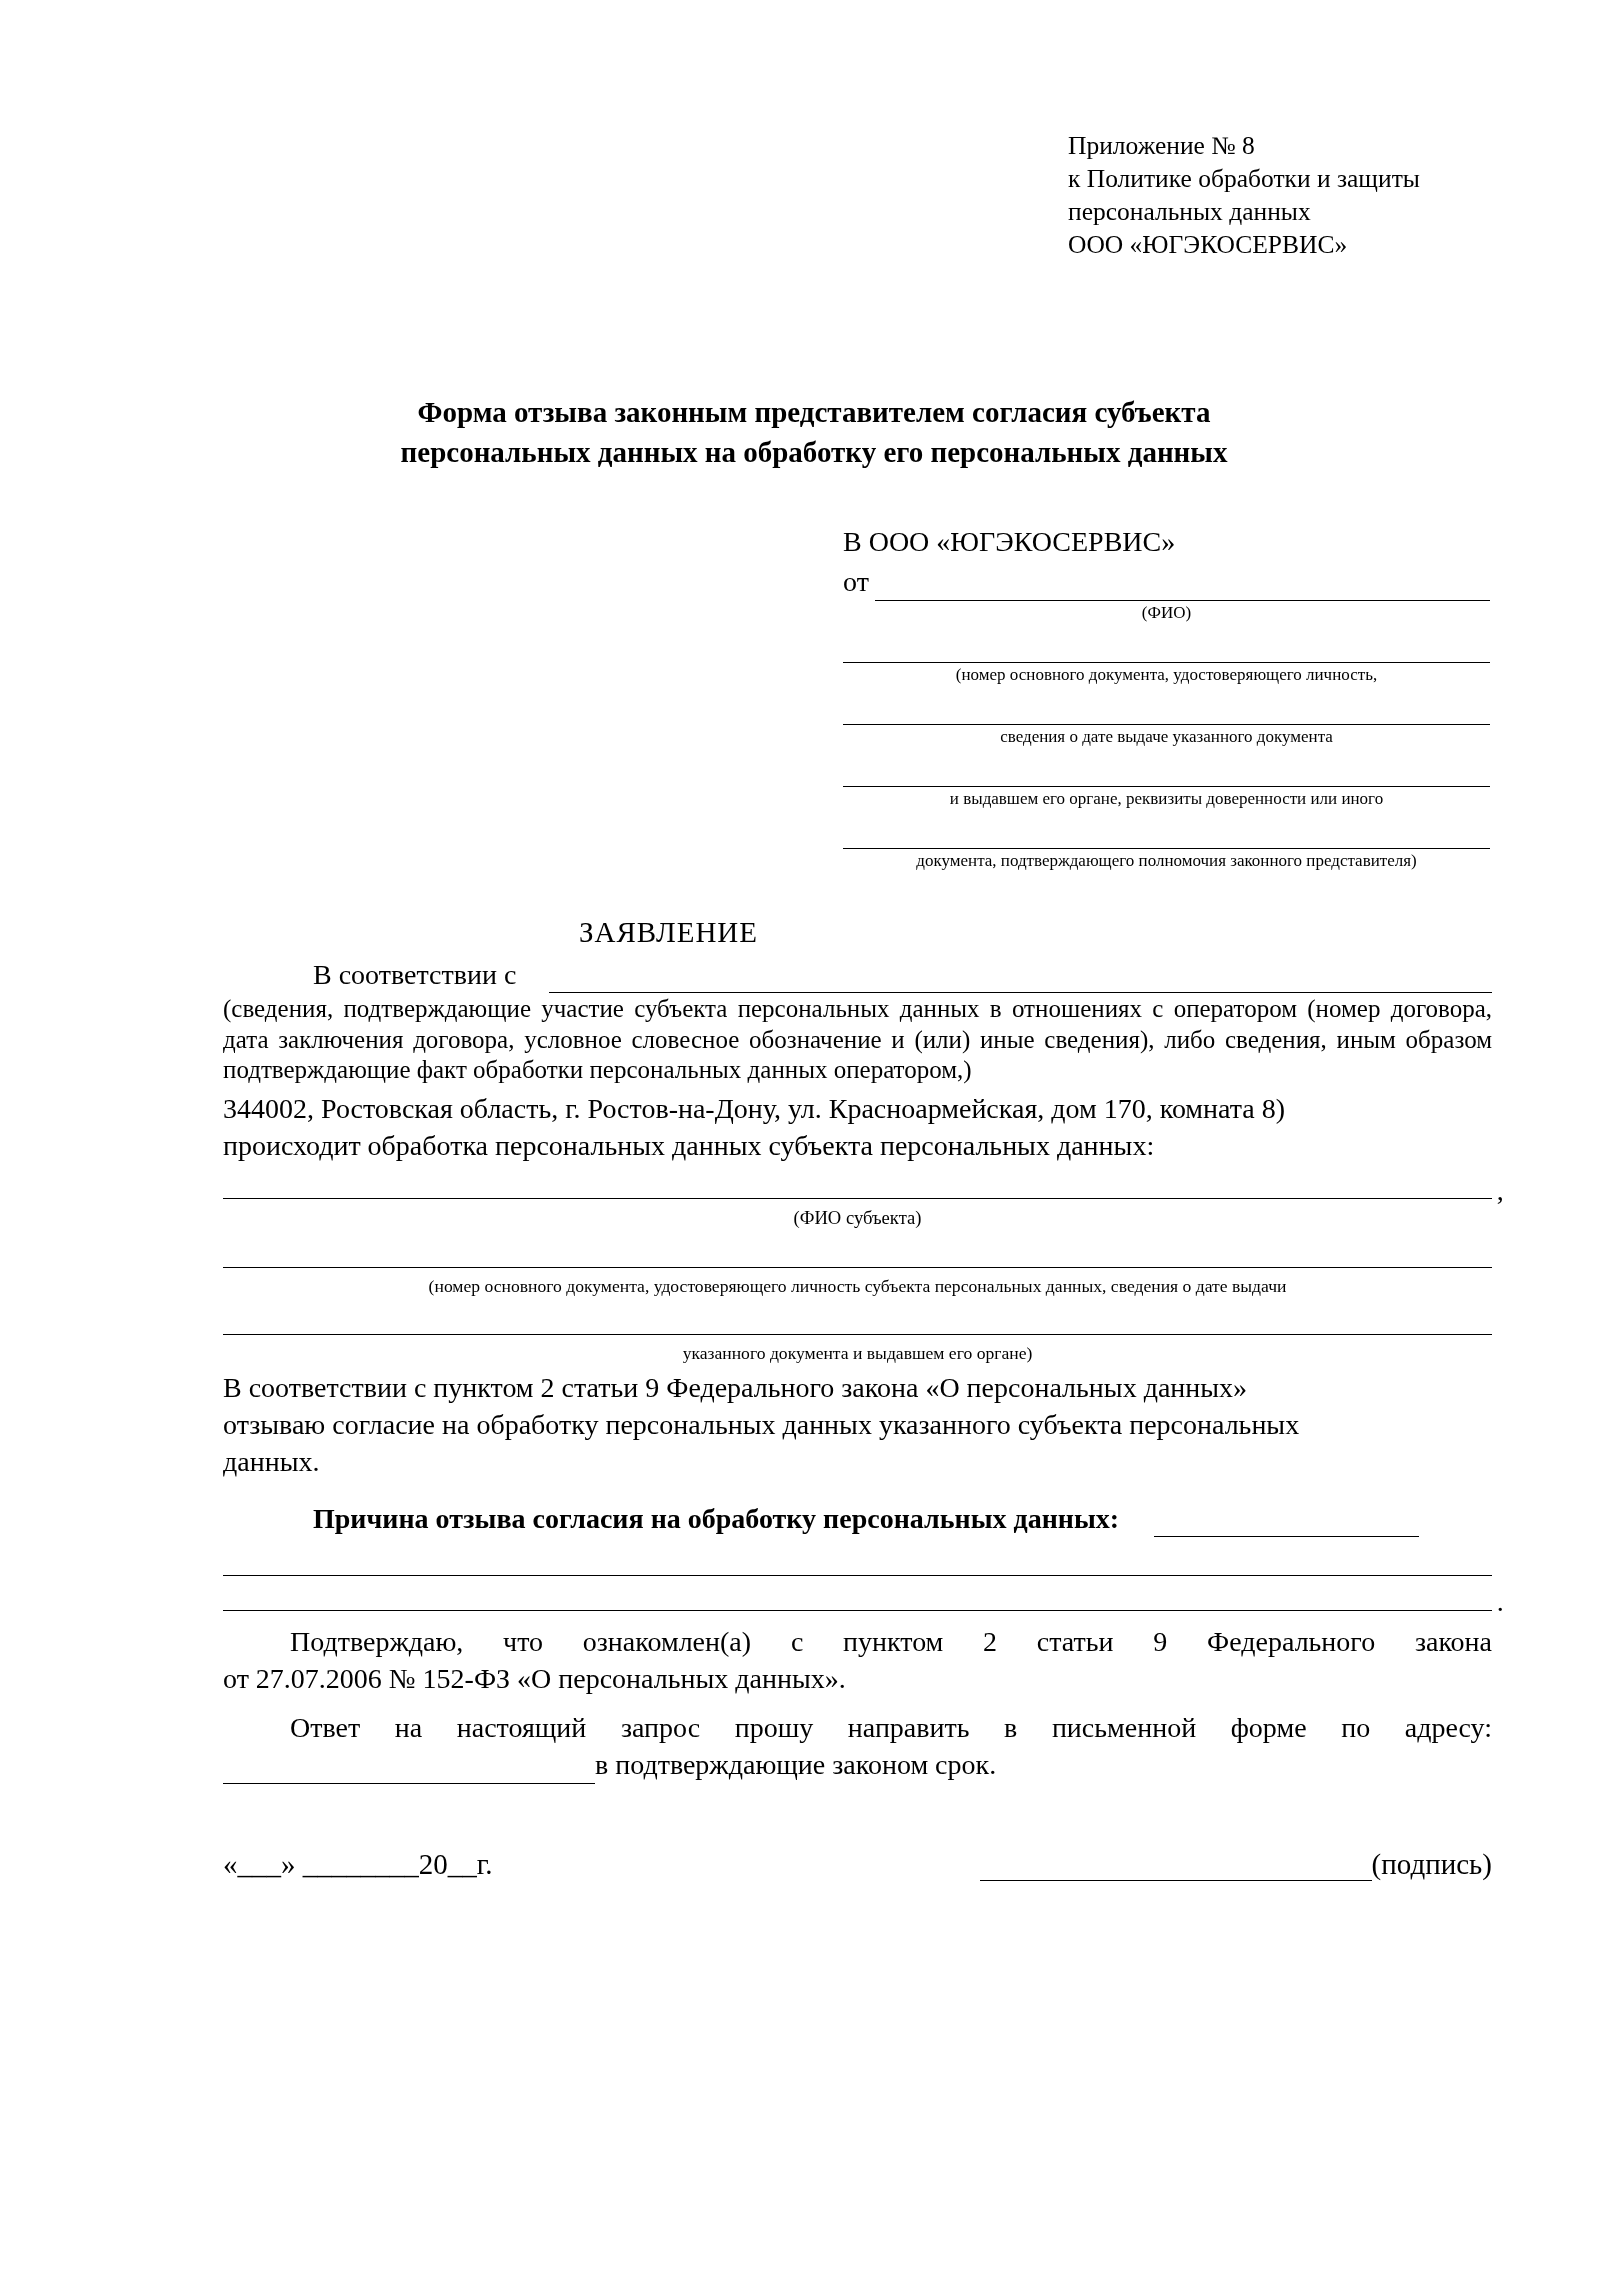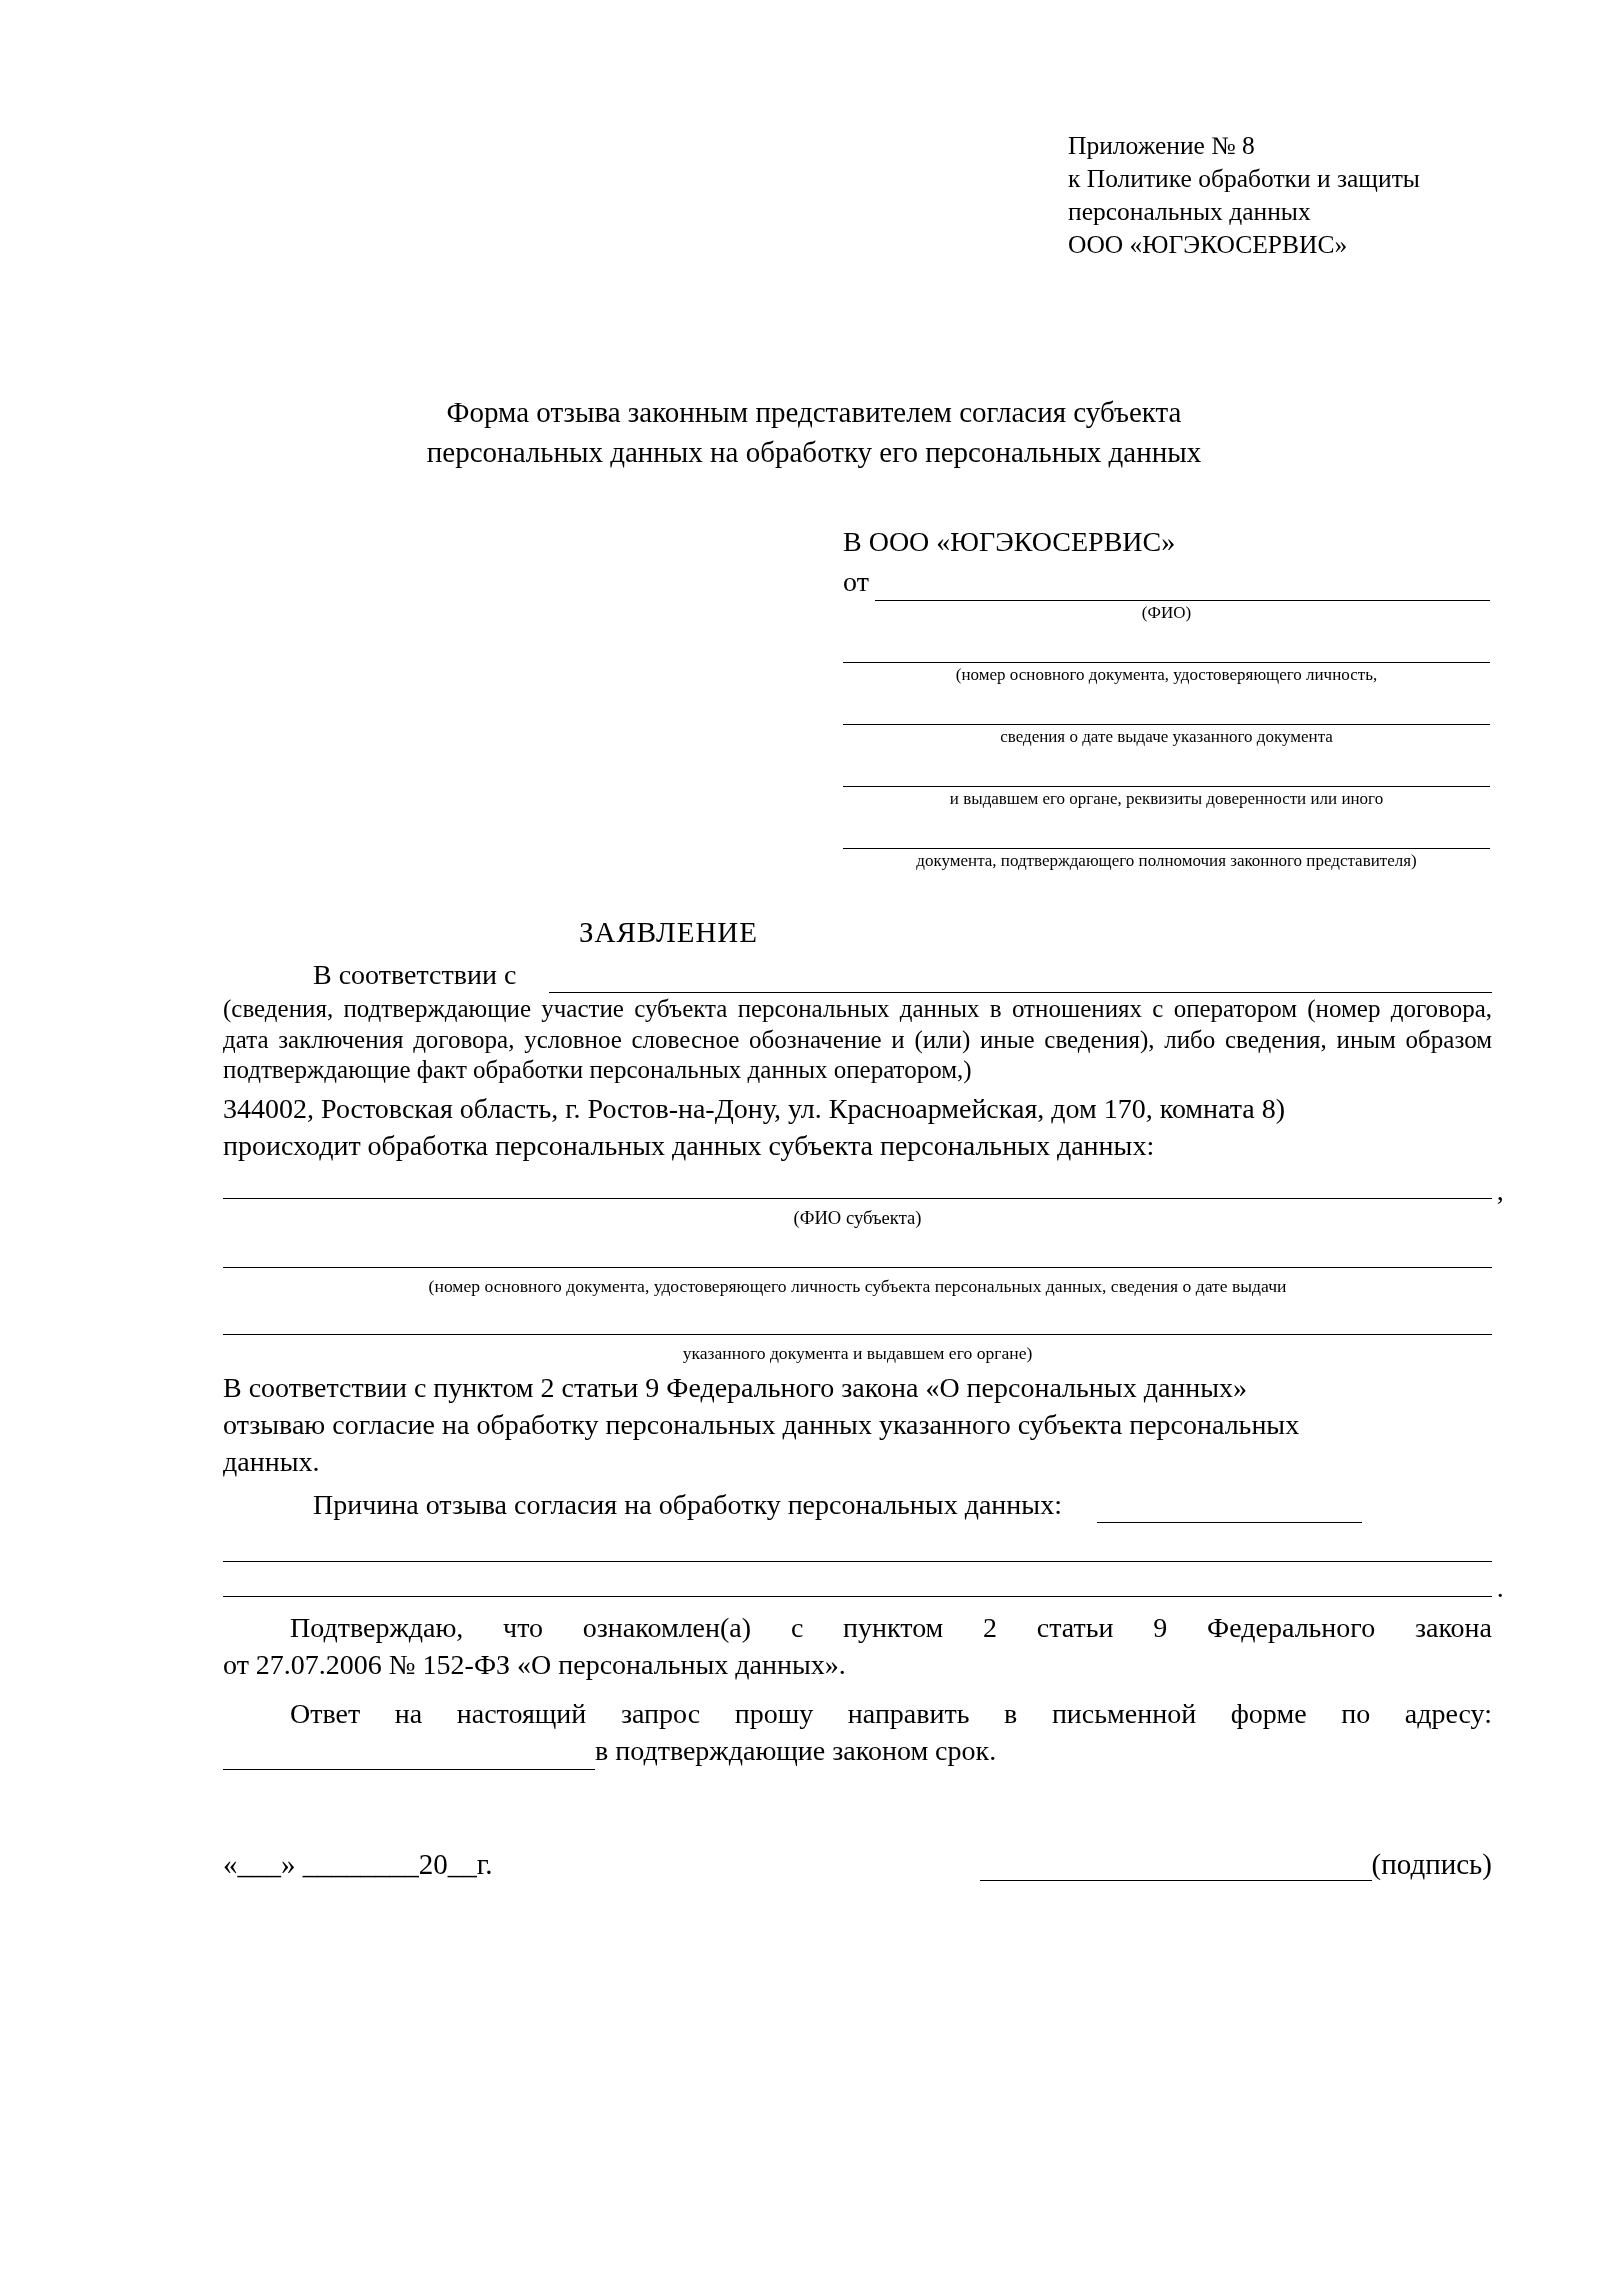--- a/index.html
+++ b/index.html
@@ -35,21 +35,21 @@
   .header-block div { white-space: nowrap; }
 
   
   .title {
     position: absolute;
     left: 211px;
     top: 392px;
     width: 1206px;
     text-align: center;
     font-size: 29px;
-    font-weight: normal;
+    font-weight: bold;
     line-height: 1.38;
   }
 
   
   .addressee {
     position: absolute;
     left: 843px;
     top: 524px;
     width: 647px;
     font-size: 28px;
@@ -241,21 +241,21 @@
       <div class="full-rule"></div>
     </div>
     <div class="caption-c sm">указанного документа и выдавшем его органе)</div>
 
     <div style="margin-top:3.9px;">
       <div>В  соответствии  с  пунктом  2  статьи  9  Федерального  закона  «О  персональных  данных»</div>
       <div>отзываю  согласие  на  обработку  персональных  данных  указанного  субъекта  персональных</div>
       <div>данных.</div>
     </div>
 
-    <div class="row-inline" style="margin-top:5px;">
+    <div class="row-inline" style="margin-top:19px;font-weight:bold;">
       <span class="indent"></span>
       <span>Причина отзыва согласия на обработку персональных данных:</span>
       <span class="fill-line" style="margin-left:11.8px; max-width:265px;"></span>
     </div>
 
     <div class="rule-box" style="margin-top:9.8px;">
       <div class="full-rule"></div>
     </div>
 
     <div class="rule-box" style="margin-top:2px; height:33px;">

